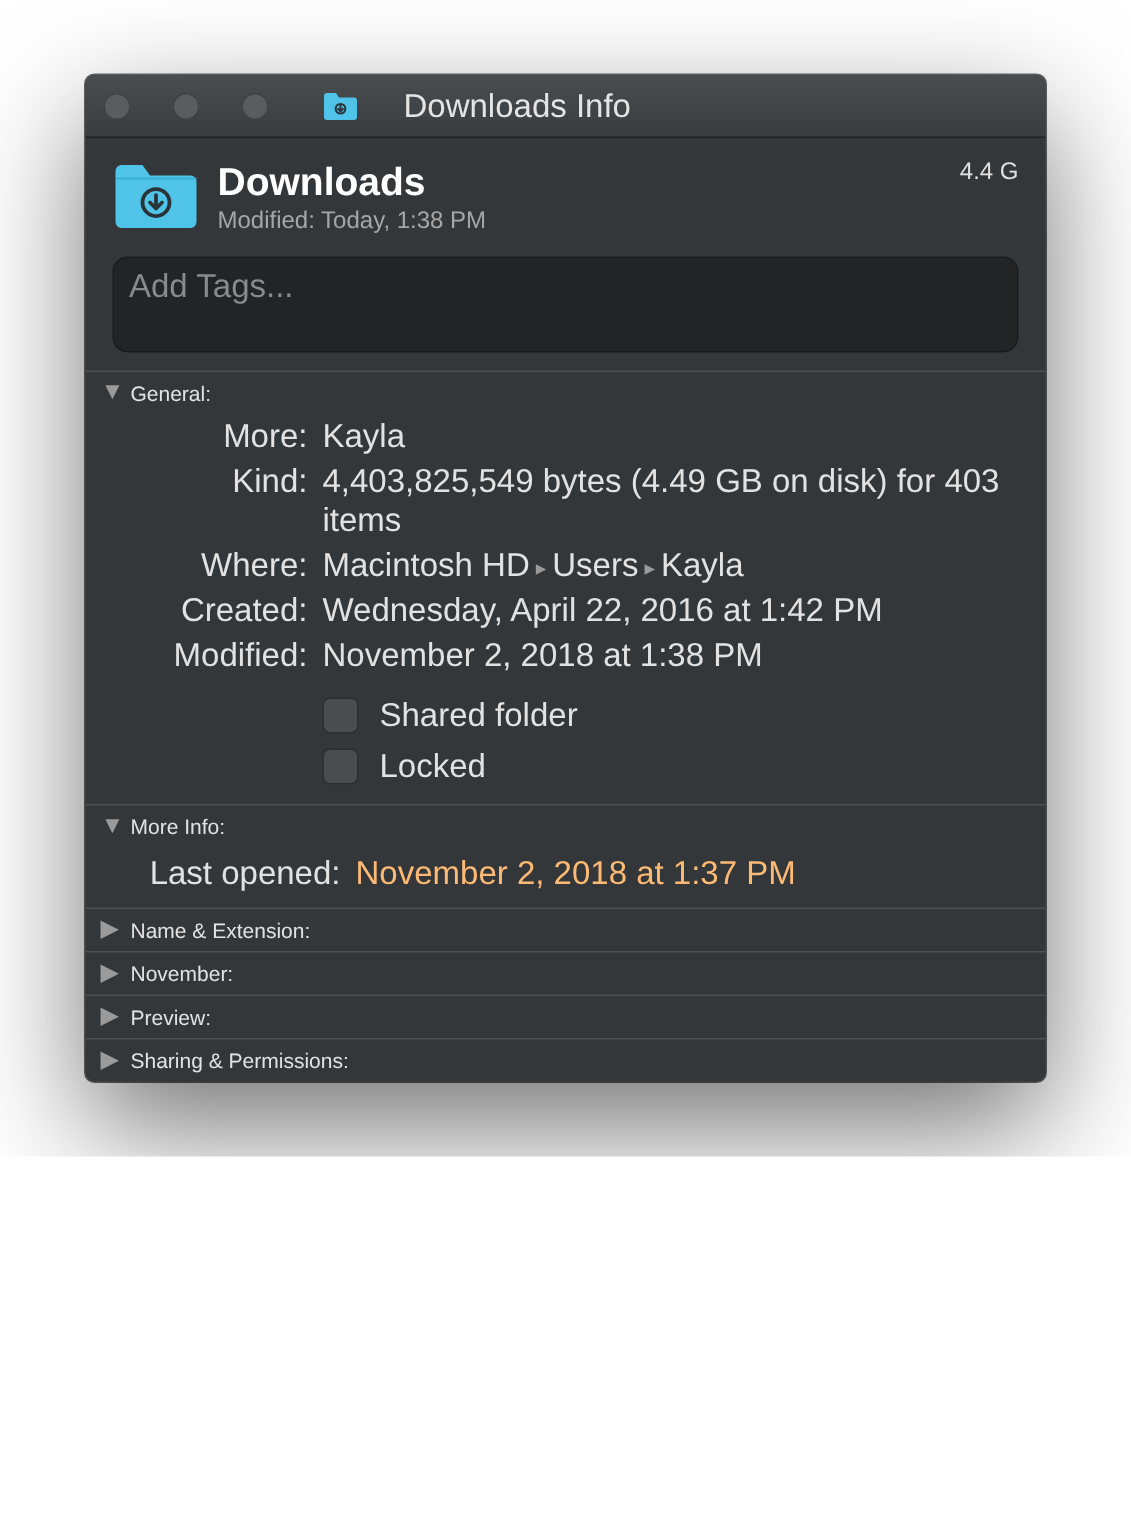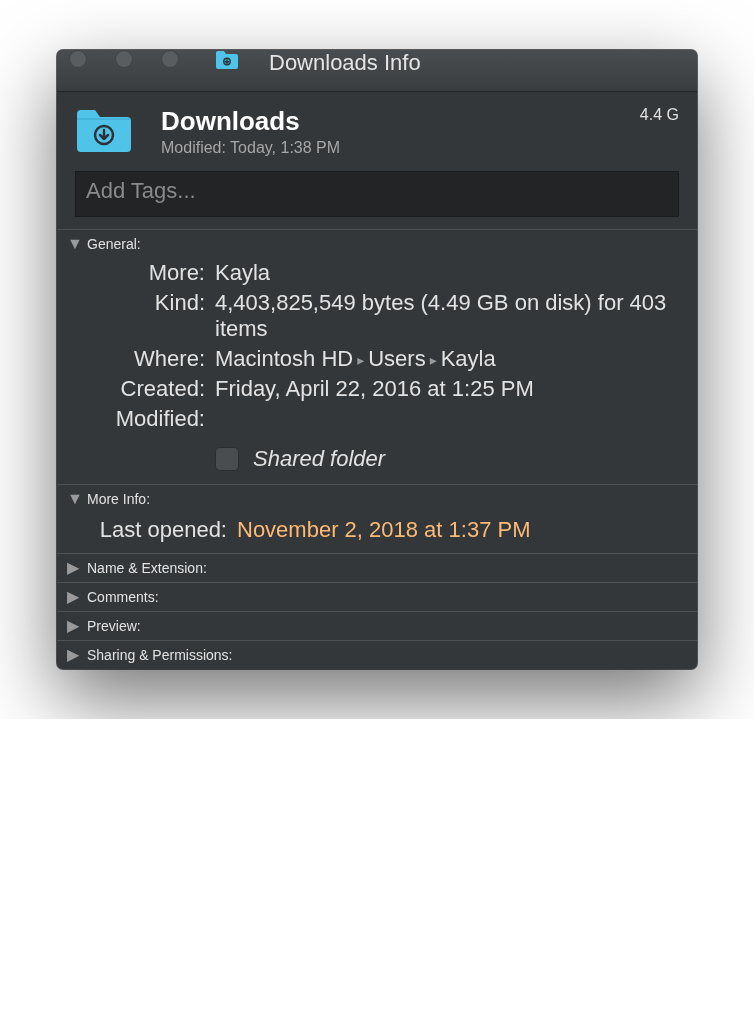--- a/index.html
+++ b/index.html
@@ -17,49 +17,49 @@
     border-radius: 6px;
     box-shadow: 0 30px 80px rgba(0,0,0,0.55), 0 0 0 1px rgba(0,0,0,0.6);
     overflow: hidden;
     color: #dcdcdc;
     font-size: 22px;
   }
   .titlebar {
     background: linear-gradient(#4a4d50, #3a3d40);
     height: 42px;
     display: flex;
-    align-items: flex-start;
+    align-items: center;
     padding: 0 12px;
     border-bottom: 1px solid #222;
     gap: 28px;
   }
   .tl-dot {
     width: 18px; height: 18px; border-radius: 50%;
     background: #5a5d60;
     box-shadow: inset 0 0 0 1px rgba(0,0,0,0.3);
   }
   .tl-icon { margin-left: 8px; display:flex; align-items:center; }
   .tl-title { color: #e4e4e4; font-size: 22px; margin-left: 2px; }
   .header {
     display: flex;
     align-items: flex-start;
     padding: 14px 18px 10px 18px;
-    gap: 28px;
+    gap: 12px;
   }
   .folder-icon { width: 58px; height: 50px; flex-shrink:0; }
   .hdr-text { flex: 1; }
   .hdr-name { color: #fff; font-weight: 700; font-size: 26px; }
   .hdr-sub { color: #a6a6a6; font-size: 16px; margin-top: 2px; }
   .hdr-size { color: #e0e0e0; font-size: 16px; font-weight: 400; }
   .tags-field {
     margin: 4px 18px 12px 18px;
     background: #222426;
     border: 1px solid #1a1b1c;
-    border-radius: 0;
-    height: 46px;
+    border-radius: 10px;
+    height: 64px;
     padding: 6px 10px;
     color: #8a8a8a;
     font-size: 22px;
   }
   .divider { height: 1px; background: #4f5254; margin: 0; }
   .section-head {
     display: flex; align-items: center;
     padding: 6px 12px 6px 10px;
     gap: 6px;
     cursor: default;
@@ -78,21 +78,20 @@
   }
   .kv .k { text-align: right; color: #e2e2e2; }
   .kv .v { color: #e2e2e2; }
   .where-sep { color: #9a9a9a; font-size: 14px; vertical-align: middle; padding: 0 4px; }
   .check-row {
     display: grid;
     grid-template-columns: 148px 28px 1fr;
     column-gap: 10px;
     align-items: center;
     padding: 4px 20px 4px 0;
-    font-style: italic;
   }
   .check {
     width: 24px; height: 24px;
     background: #4a4d50;
     border: 1px solid #2c2e30;
     border-radius: 5px;
     justify-self: start;
   }
   .check-label { color: #e2e2e2; }
   .more-kv {
@@ -161,33 +160,39 @@
     <div class="v">4,403,825,549 bytes (4.49 GB on disk) for 403 items</div>
   </div>
   <div class="kv">
     <div class="k">Where:</div>
     <div class="v">
       <span>Macintosh HD</span><span class="where-sep">▸</span><span>Users</span><span class="where-sep">▸</span><span>Kayla</span>
     </div>
   </div>
   <div class="kv">
     <div class="k">Created:</div>
-    <div class="v">Friday, April 22, 2016 at 1:25 PM</div>
+    <div class="v">Wednesday, April 22, 2016 at 1:42 PM</div>
   </div>
   <div class="kv">
     <div class="k">Modified:</div>
+    <div class="v">November 2, 2018 at 1:38 PM</div>
   </div>
 
   <div class="section-spacer"></div>
 
   <div class="check-row">
     <div></div>
     <div class="check"></div>
     <div class="check-label">Shared folder</div>
   </div>
+  <div class="check-row">
+    <div></div>
+    <div class="check"></div>
+    <div class="check-label">Locked</div>
+  </div>
 
   <div class="section-spacer"></div>
   <div class="divider"></div>
 
   <div class="section-head">
     <span class="tri">▼</span>
     <span class="label">More Info:</span>
   </div>
   <div class="more-kv">
     <div class="k">Last opened:</div>
@@ -197,21 +202,21 @@
   <div class="divider"></div>
 
   <div class="section-head">
     <span class="tri">▶</span>
     <span class="label">Name &amp; Extension:</span>
   </div>
   <div class="divider"></div>
 
   <div class="section-head">
     <span class="tri">▶</span>
-    <span class="label">Comments:</span>
+    <span class="label">November:</span>
   </div>
   <div class="divider"></div>
 
   <div class="section-head">
     <span class="tri">▶</span>
     <span class="label">Preview:</span>
   </div>
   <div class="divider"></div>
 
   <div class="section-head">

